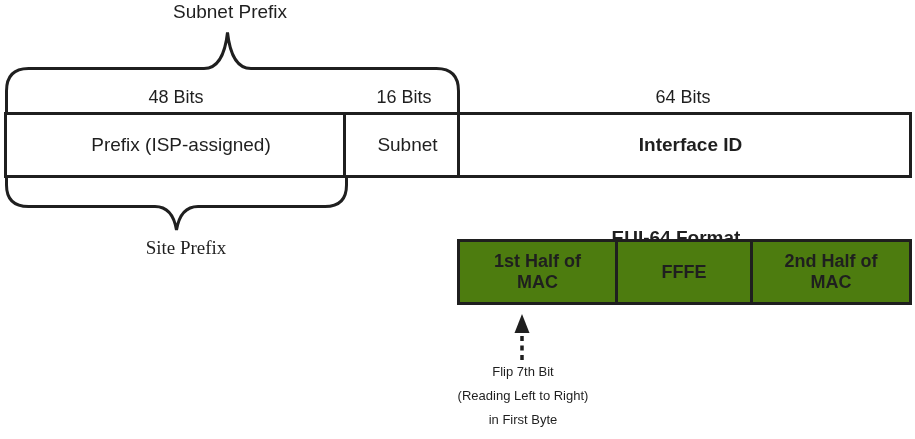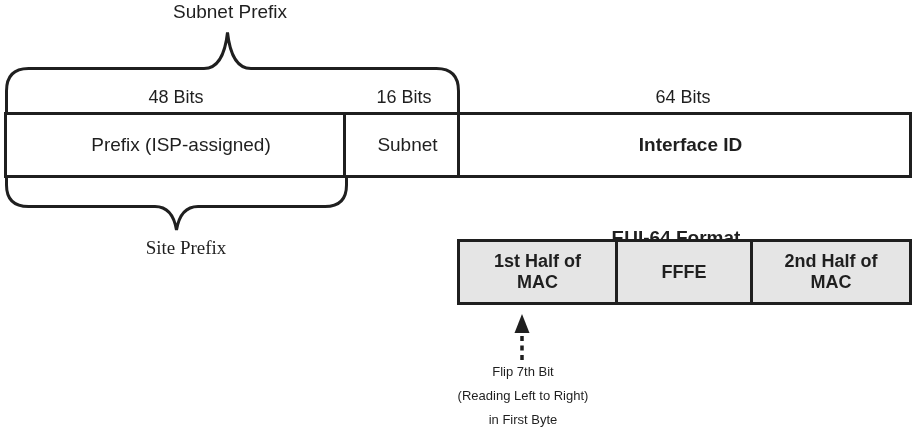--- a/index.html
+++ b/index.html
@@ -45,21 +45,21 @@
   .addr-cell.c3 { flex: 1; font-weight: bold; }
 
   
   .eui-table {
     position: absolute;
     left: 457px; top: 239px;
     width: 455px; height: 66px;
     border: 3px solid #1f1f1f;
     box-sizing: border-box;
     display: flex;
-    background: #e5e5e5;
+    background: #4d7c0f;
   }
   .eui-cell {
     display: flex;
     align-items: center;
     justify-content: center;
     text-align: center;
     font-weight: bold;
     font-size: 18px;
     line-height: 21px;
     white-space: pre-line;

